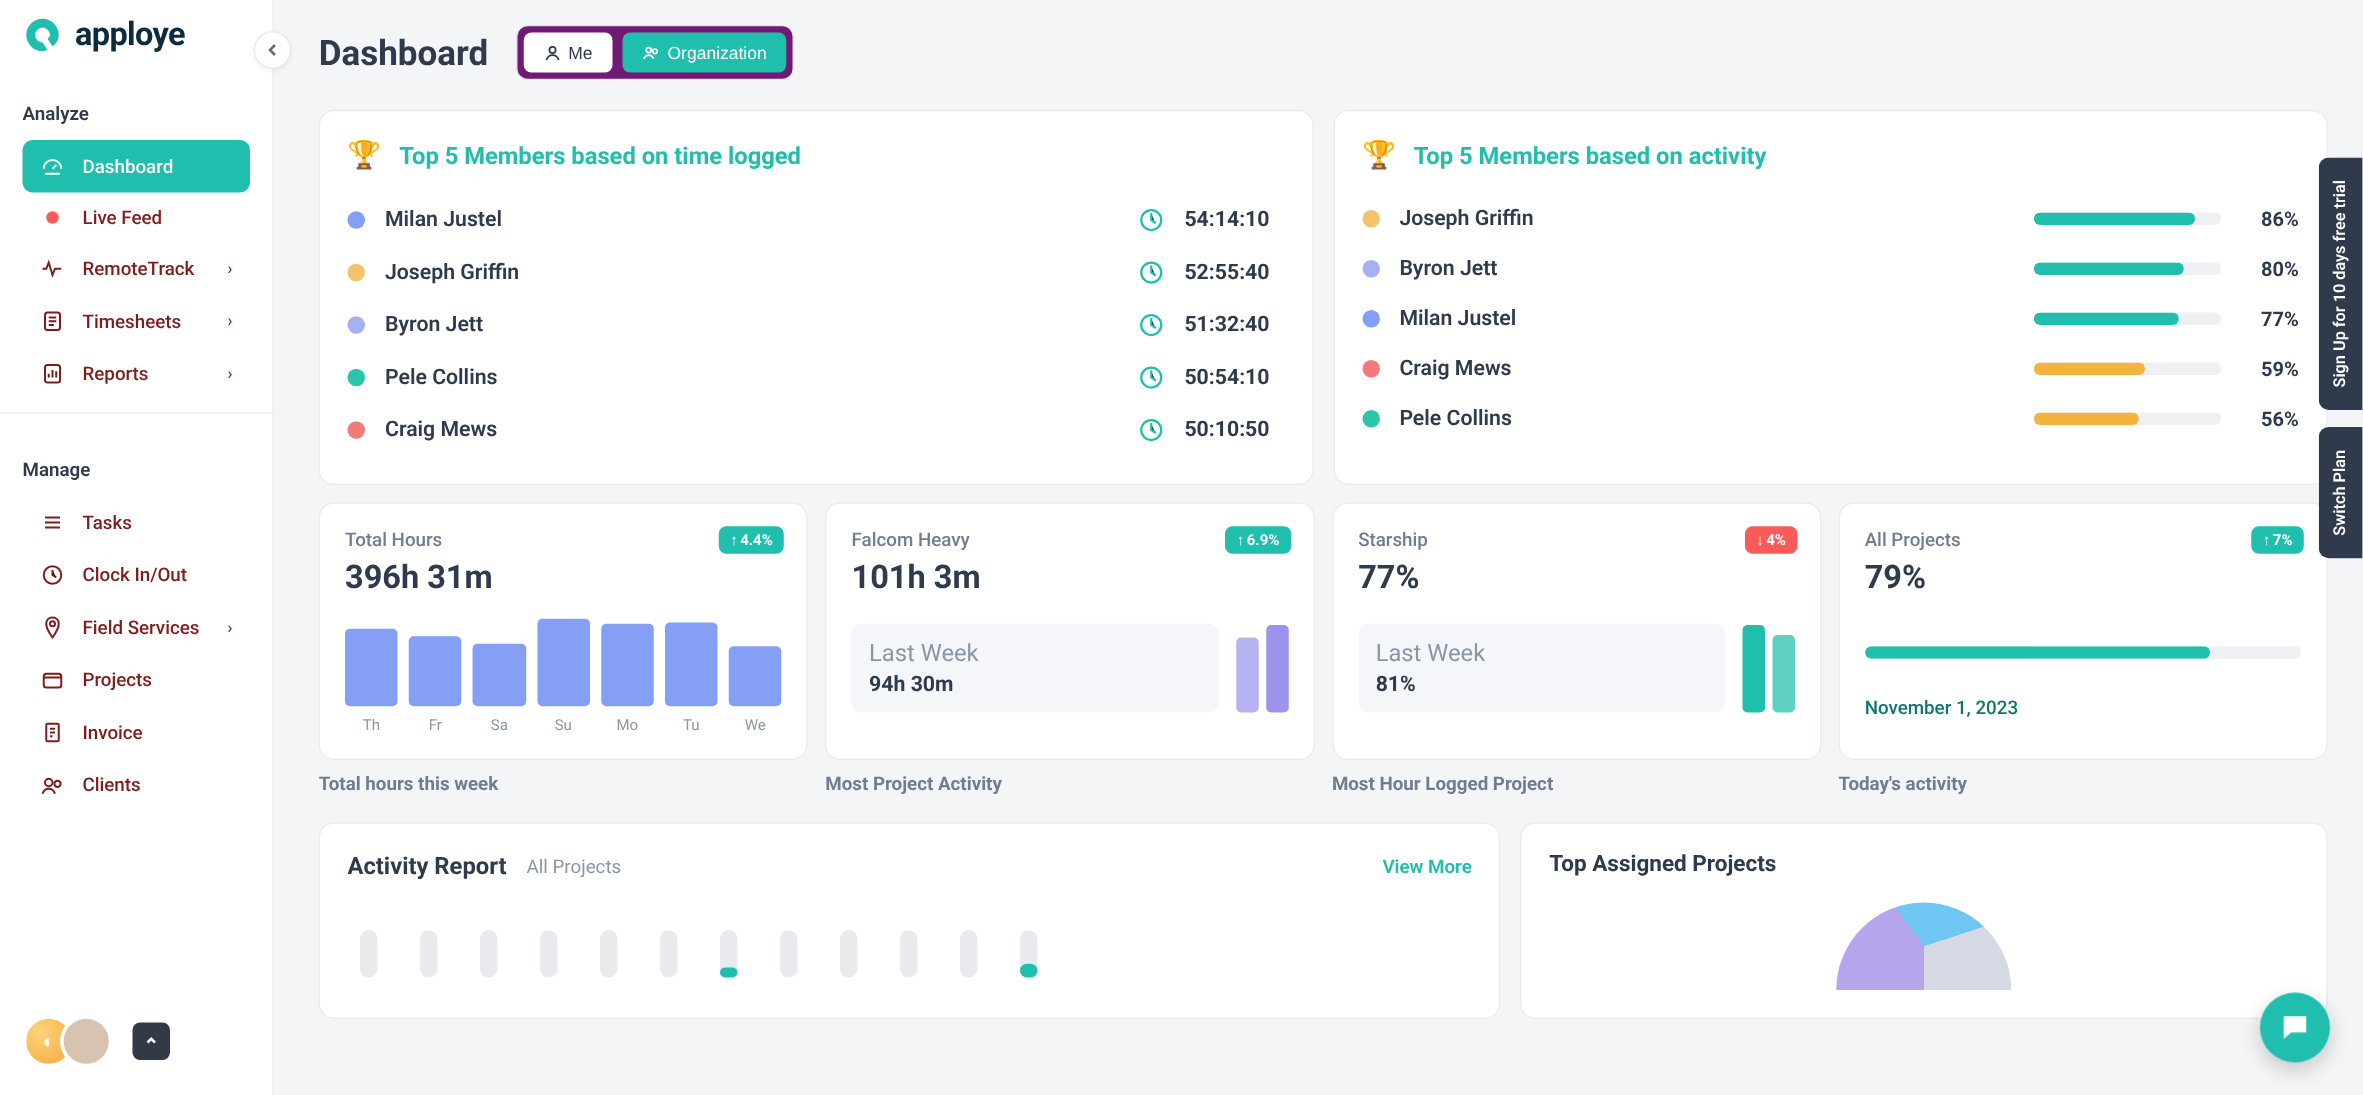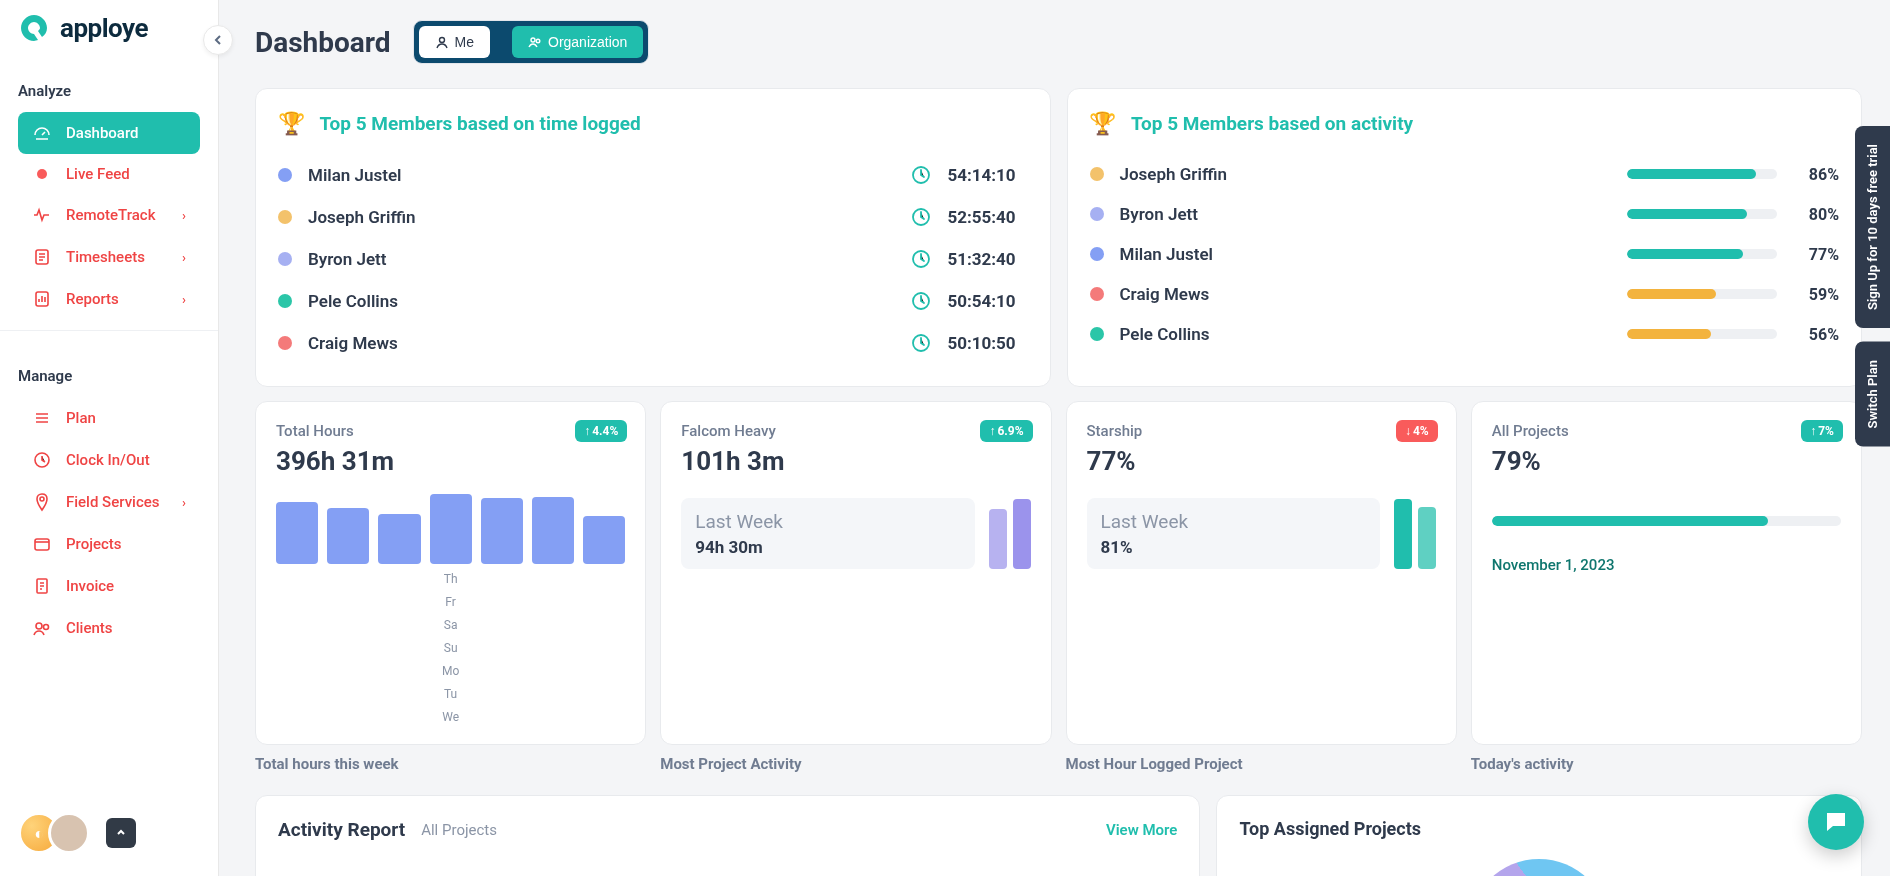--- a/index.html
+++ b/index.html
@@ -7,38 +7,38 @@
 .app { display: flex; height: 100vh; width: 100%; }
 
 
 .sidebar { width: 219px; background: #fff; border-right: 1px solid #e8e8e8; display: flex; flex-direction: column; position: relative; }
 .logo-area { padding: 12px 18px; display: flex; align-items: center; gap: 10px; position: relative; }
 .logo-mark { width: 32px; height: 32px; color: #20bead; }
 .logo-text { font-size: 26px; font-weight: 700; color: #0d2b3e; letter-spacing: -0.5px; }
 .collapse-btn { position: absolute; right: -15px; top: 25px; width: 30px; height: 30px; background: #fff; border: 1px solid #e8e8e8; border-radius: 50%; display: flex; align-items: center; justify-content: center; color: #5c6b82; cursor: pointer; box-shadow: 0 2px 4px rgba(0,0,0,.06); }
 .sidebar-section { padding: 8px 18px 0; }
 .section-title { font-size: 15px; font-weight: 600; color: #2f3a4c; margin-bottom: 12px; margin-top: 18px; }
-.nav-item { display: flex; align-items: center; gap: 14px; padding: 11px 14px; border-radius: 8px; color: #ef4444; font-size: 15px; cursor: pointer; font-weight: 500; }
+.nav-item { display: flex; align-items: center; gap: 14px; padding: 11px 14px; border-radius: 8px; color: #7f1d1d; font-size: 15px; cursor: pointer; font-weight: 500; }
 .nav-item.active { background: #20bead; color: #fff; }
 .nav-item .icon { width: 20px; height: 20px; display: flex; align-items: center; justify-content: center; }
 .nav-item .chev { margin-left: auto; font-size: 13px; }
 .live-dot { width: 10px; height: 10px; border-radius: 50%; background: #f95b5b; margin-left: 5px; margin-right: 5px; }
 .divider { height: 1px; background: #eef0f3; margin: 10px 0; }
 .sidebar-footer { margin-top: auto; padding: 14px 18px 22px; display: flex; align-items: center; gap: 10px; }
 .avatar-stack { display: flex; }
 .avatar-circle { width: 42px; height: 42px; border-radius: 50%; border: 3px solid #fff; }
 .avatar1 { background: radial-gradient(circle at 30% 30%, #ffd37a, #f6a93b); margin-right: -12px; display:flex;align-items:center;justify-content:center;color:#fff;font-weight:700; }
 .avatar2 { background: #d8c3b0; }
 .expand-box { width: 30px; height: 30px; background: #313a46; border-radius: 6px; display: flex; align-items: center; justify-content: center; color: #fff; margin-left: 6px; }
 
 
 .main { flex: 1; overflow-y: auto; padding: 20px 28px 40px 36px; }
 .header-row { display: flex; align-items: center; gap: 22px; margin-bottom: 24px; }
 .page-title { font-size: 28px; font-weight: 700; color: #2f3a4c; }
-.view-toggle { display: flex; border: 1px solid #e3e6eb; border-radius: 9px; overflow: hidden; background:#0c4a6e; padding:5px; gap:22px;}
+.view-toggle { display: flex; border: 1px solid #e3e6eb; border-radius: 9px; overflow: hidden; background:#701a75; padding:5px; gap:8px;}
 .toggle-btn { padding: 8px 16px; font-size: 14px; display: flex; align-items: center; gap: 6px; background: #fff; border: none; cursor: pointer; color: #2f3a4c; border-radius:6px;}
 .toggle-btn.active { background: #20bead; color: #fff; }
 .toggle-btn .ic { width: 14px; height: 14px; }
 
 .cards-row { display: flex; gap: 16px; margin-bottom: 14px; }
 .card { background: #fff; border: 1px solid #e8eaed; border-radius: 12px; padding: 22px; flex: 1; }
 .card-title-row { display: flex; align-items: center; gap: 14px; margin-bottom: 18px; }
 .trophy { font-size: 22px; }
 .card-title { font-size: 19px; font-weight: 700; color: #20bead; }
 .member-row { display: flex; align-items: center; gap: 16px; padding: 10px 0; }
@@ -52,21 +52,21 @@
 
 .stat-cards-row { display: flex; gap: 14px; margin-bottom: 10px; }
 .stat-card { background: #fff; border: 1px solid #e8eaed; border-radius: 12px; padding: 20px; position: relative; }
 .stat-label { font-size: 15px; color: #707c91; font-weight: 500; }
 .stat-value { font-size: 26px; font-weight: 700; color: #2f3a4c; margin-top: 6px; }
 .badge { position: absolute; top: 18px; right: 18px; padding: 4px 9px; border-radius: 6px; font-size: 12px; font-weight: 700; color: #fff; display:flex; align-items:center; gap:2px;}
 .badge.up { background: #20bead; }
 .badge.down { background: #f95b5b; }
 .mini-bars { display: flex; align-items: flex-end; gap: 9px; margin-top: 18px; height: 70px; }
 .mini-bar { flex:1; background: #849ff4; border-radius: 4px; }
-.day-labels { display: flex; gap: 9px; margin-top: 8px; flex-direction: column; }
+.day-labels { display: flex; gap: 9px; margin-top: 8px; }
 .day-label { flex: 1; text-align: center; font-size: 12px; color: #8b95a6; }
 .lastweek-box { background: #f4f6f9; border-radius: 8px; padding: 12px 14px; margin-top: 16px; }
 .lastweek-label { font-size: 19px; color: #8b95a6; }
 .lastweek-val { font-size: 17px; font-weight: 700; color: #2f3a4c; margin-top: 4px; }
 .two-pills { display: flex; gap: 6px; height: 70px; align-items:flex-end; }
 .pill { width: 18px; border-radius: 4px; }
 .stat-card-body { display: flex; gap: 14px; align-items: flex-end; margin-top:6px; }
 .prog-wide { width: 100%; height: 10px; background: #eef0f3; border-radius: 5px; margin-top: 40px; overflow: hidden; }
 .date-text { font-size: 15px; color: #0f766e; margin-top: 30px; font-weight:500;}
 
@@ -156,21 +156,21 @@
     <div class="divider"></div>
 
     <div class="sidebar-section">
       <div class="section-title">Manage</div>
       <div class="nav-item">
         <span class="icon">
             <svg width="20" height="20" viewBox="0 0 20 20">
               <path stroke="currentColor" stroke-width="1.6" d="M4 6h12M4 10h12M4 14h12"></path>
             </svg>
           </span>
-        <span>Plan</span>
+        <span>Tasks</span>
       </div>
       <div class="nav-item">
         <span class="icon">
             <svg width="20" height="20" viewBox="0 0 20 20">
               <circle cx="10" cy="10" r="7" fill="none" stroke="currentColor" stroke-width="1.6"></circle>
               <path stroke="currentColor" stroke-width="1.6" d="M10 6v4l3 2"></path>
             </svg>
           </span>
         <span>Clock In/Out</span>
       </div>

